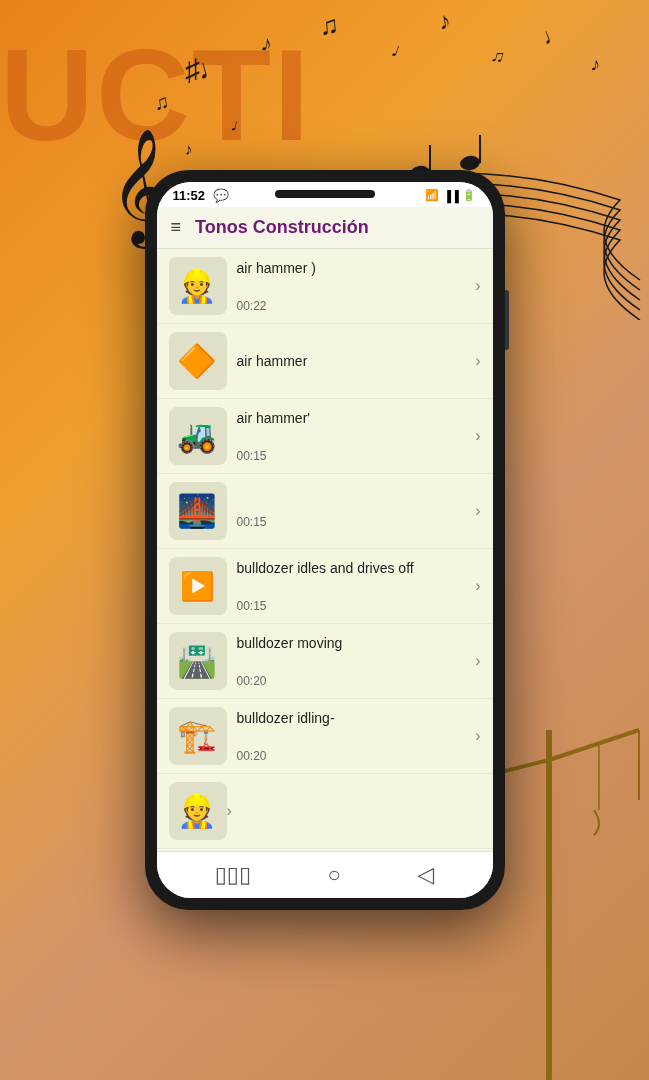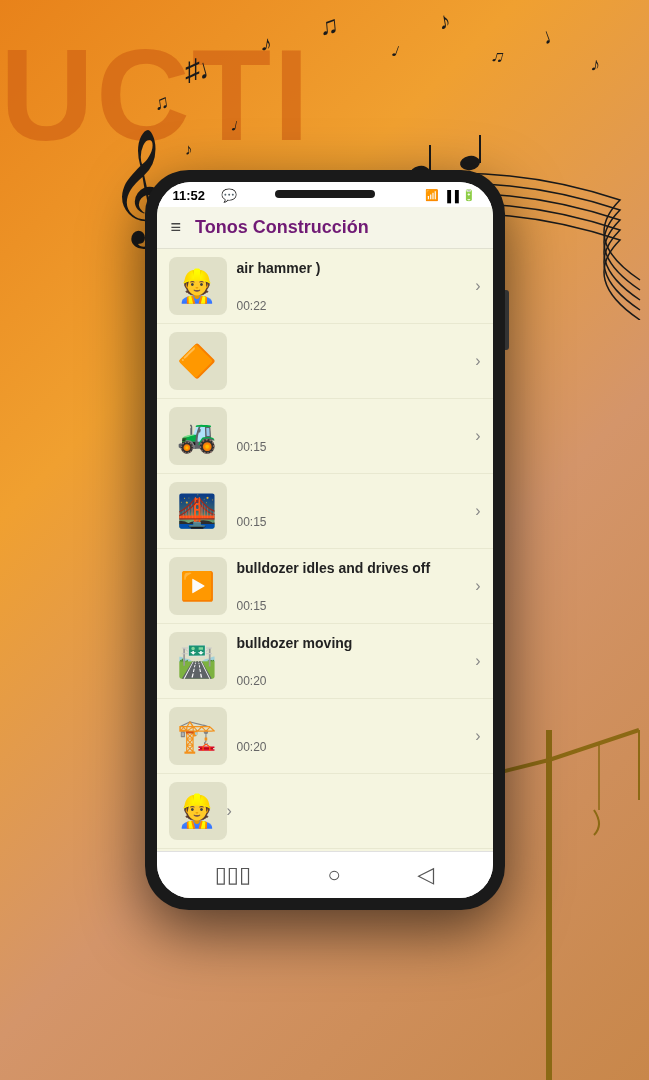--- a/index.html
+++ b/index.html
@@ -98,21 +98,21 @@
       display: flex;
       gap: 4px;
       align-items: center;
       font-size: 11px;
       color: #000;
     }
 
     .notch-area {
       display: flex;
       align-items: center;
-      gap: 16px;
+      gap: 8px;
     }
 
     .whatsapp-icon {
       font-size: 13px;
     }
 
     .top-bar {
       background: #f5f5e8;
       padding: 10px 14px;
       display: flex;
@@ -164,21 +164,21 @@
       background: #e0e0c8;
     }
 
     .item-info {
       flex: 1;
       padding: 0 10px;
     }
 
     .item-title {
       font-size: 14px;
-      font-weight: 700;
+      font-weight: 400;
       color: #222;
       line-height: 1.3;
     }
 
     .item-duration {
       font-size: 12px;
       color: #666;
       margin-top: 21px;
     }
 
@@ -318,27 +318,29 @@
           <div class="item-info">
             <div class="item-title">air hammer )</div>
             <div class="item-duration">00:22</div>
           </div>
           <span class="item-arrow">›</span>
         </div>
 
         <div class="list-item">
           <div class="item-thumbnail">🔶</div>
           <div class="item-info">
+            <div class="item-title">air hammer</div>
           </div>
           <span class="item-arrow">›</span>
         </div>
 
         <div class="list-item">
           <div class="item-thumbnail">🚜</div>
           <div class="item-info">
+            <div class="item-title">air hammer'</div>
             <div class="item-duration">00:15</div>
           </div>
           <span class="item-arrow">›</span>
         </div>
 
         <div class="list-item">
           <div class="item-thumbnail">🌉</div>
           <div class="item-info">
             <div class="item-duration">00:15</div>
           </div>
@@ -359,20 +361,21 @@
           <div class="item-info">
             <div class="item-title">bulldozer moving</div>
             <div class="item-duration">00:20</div>
           </div>
           <span class="item-arrow">›</span>
         </div>
 
         <div class="list-item">
           <div class="item-thumbnail">🏗️</div>
           <div class="item-info">
+            <div class="item-title">bulldozer idling-</div>
             <div class="item-duration">00:20</div>
           </div>
           <span class="item-arrow">›</span>
         </div>
 
         <div class="list-item">
           <div class="item-thumbnail">👷</div>
           <span class="item-arrow">›</span>
         </div>
 

